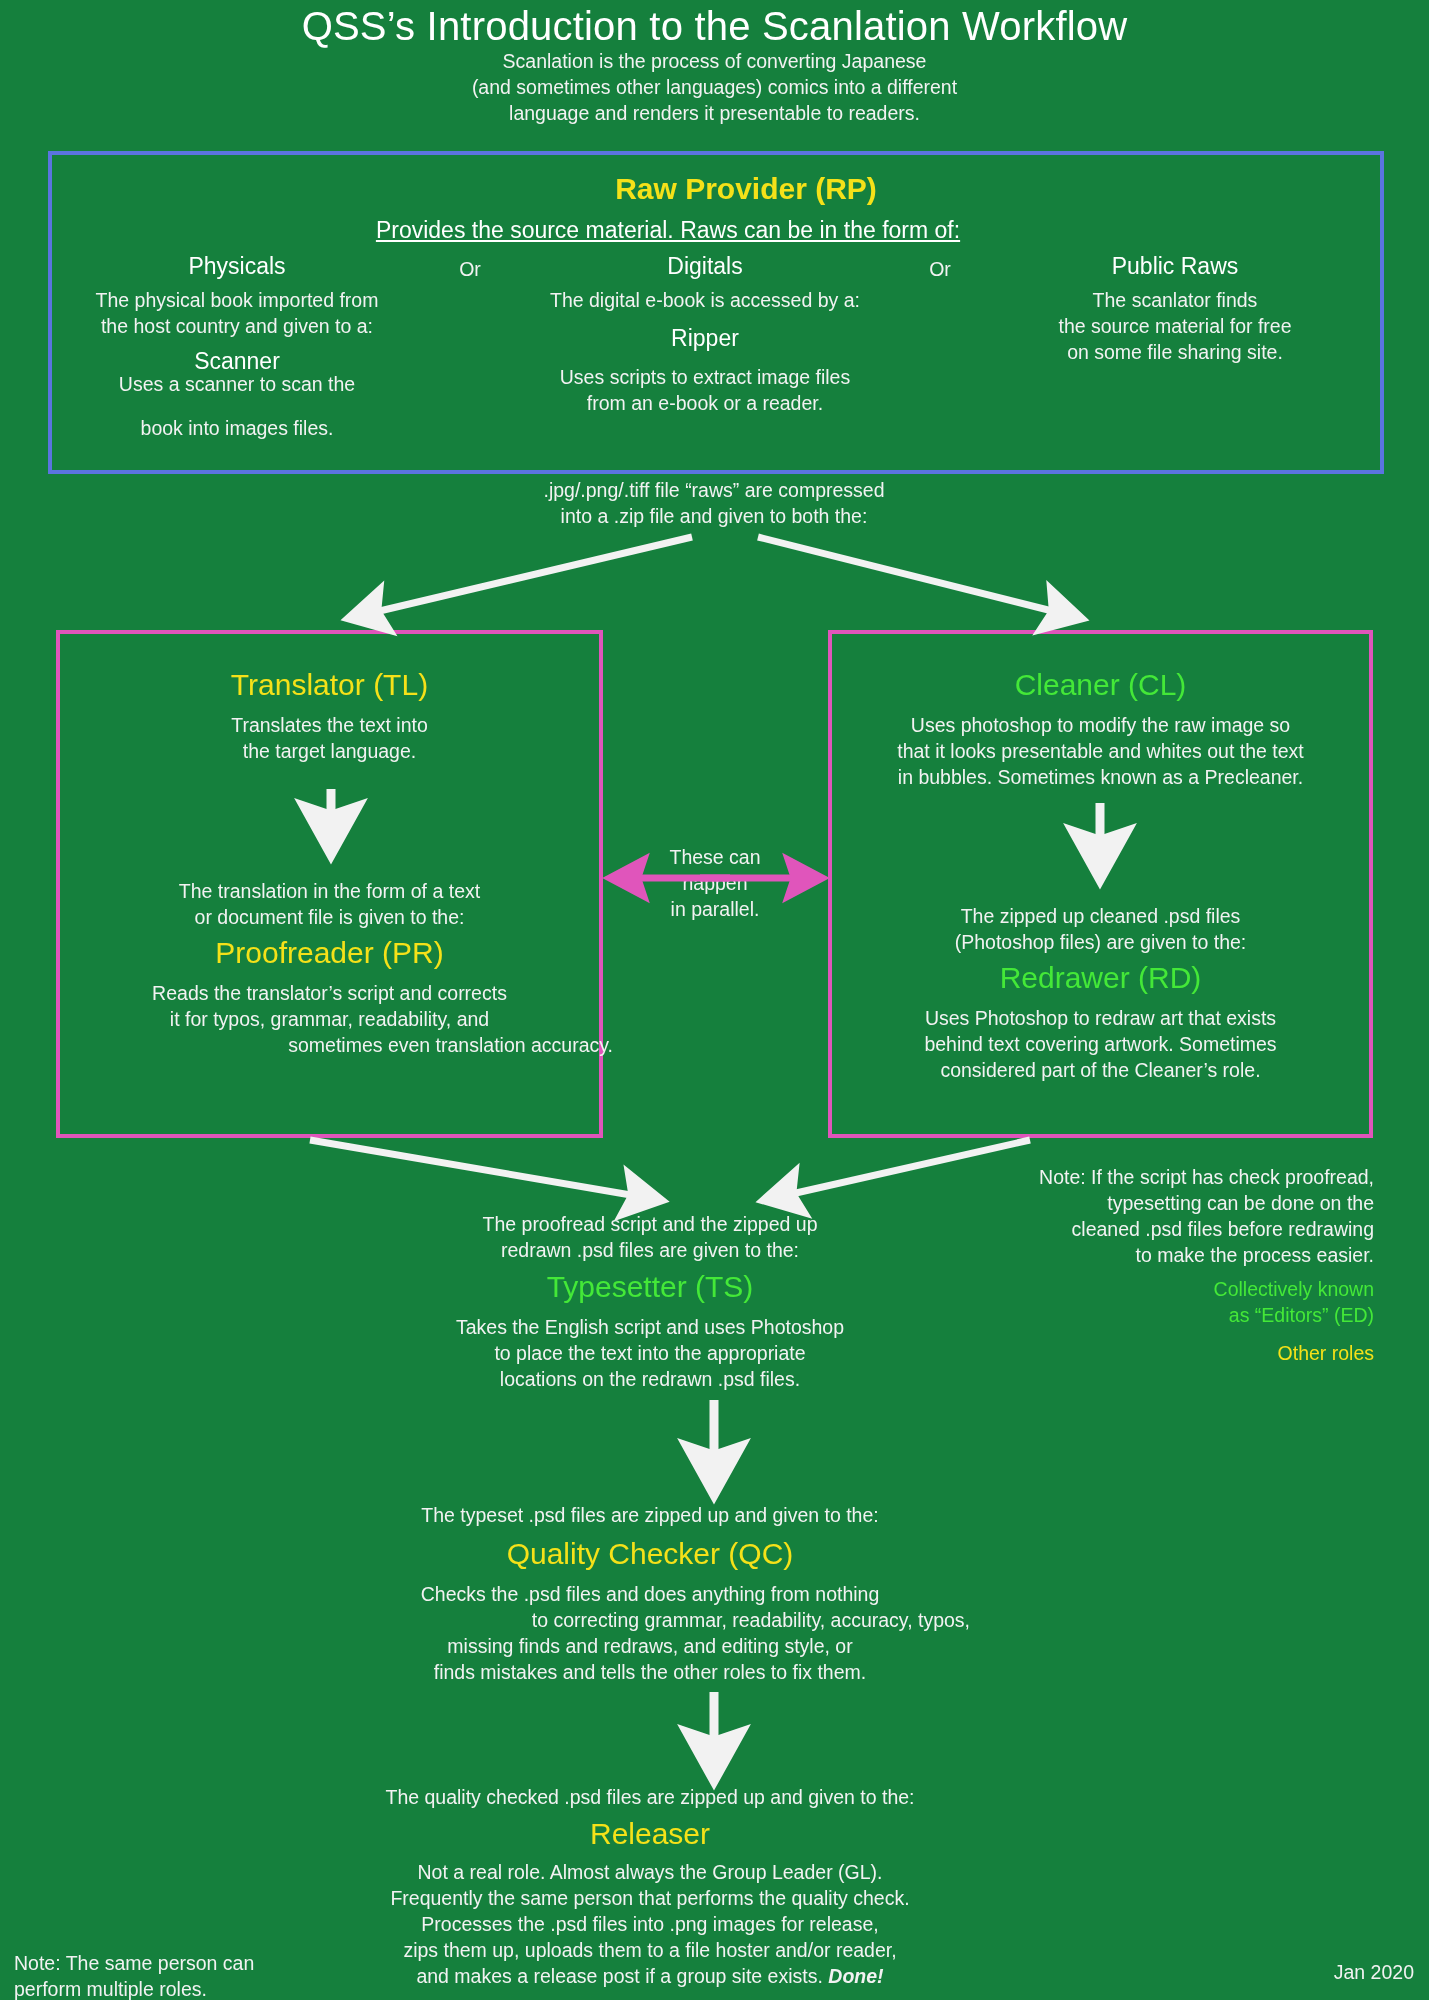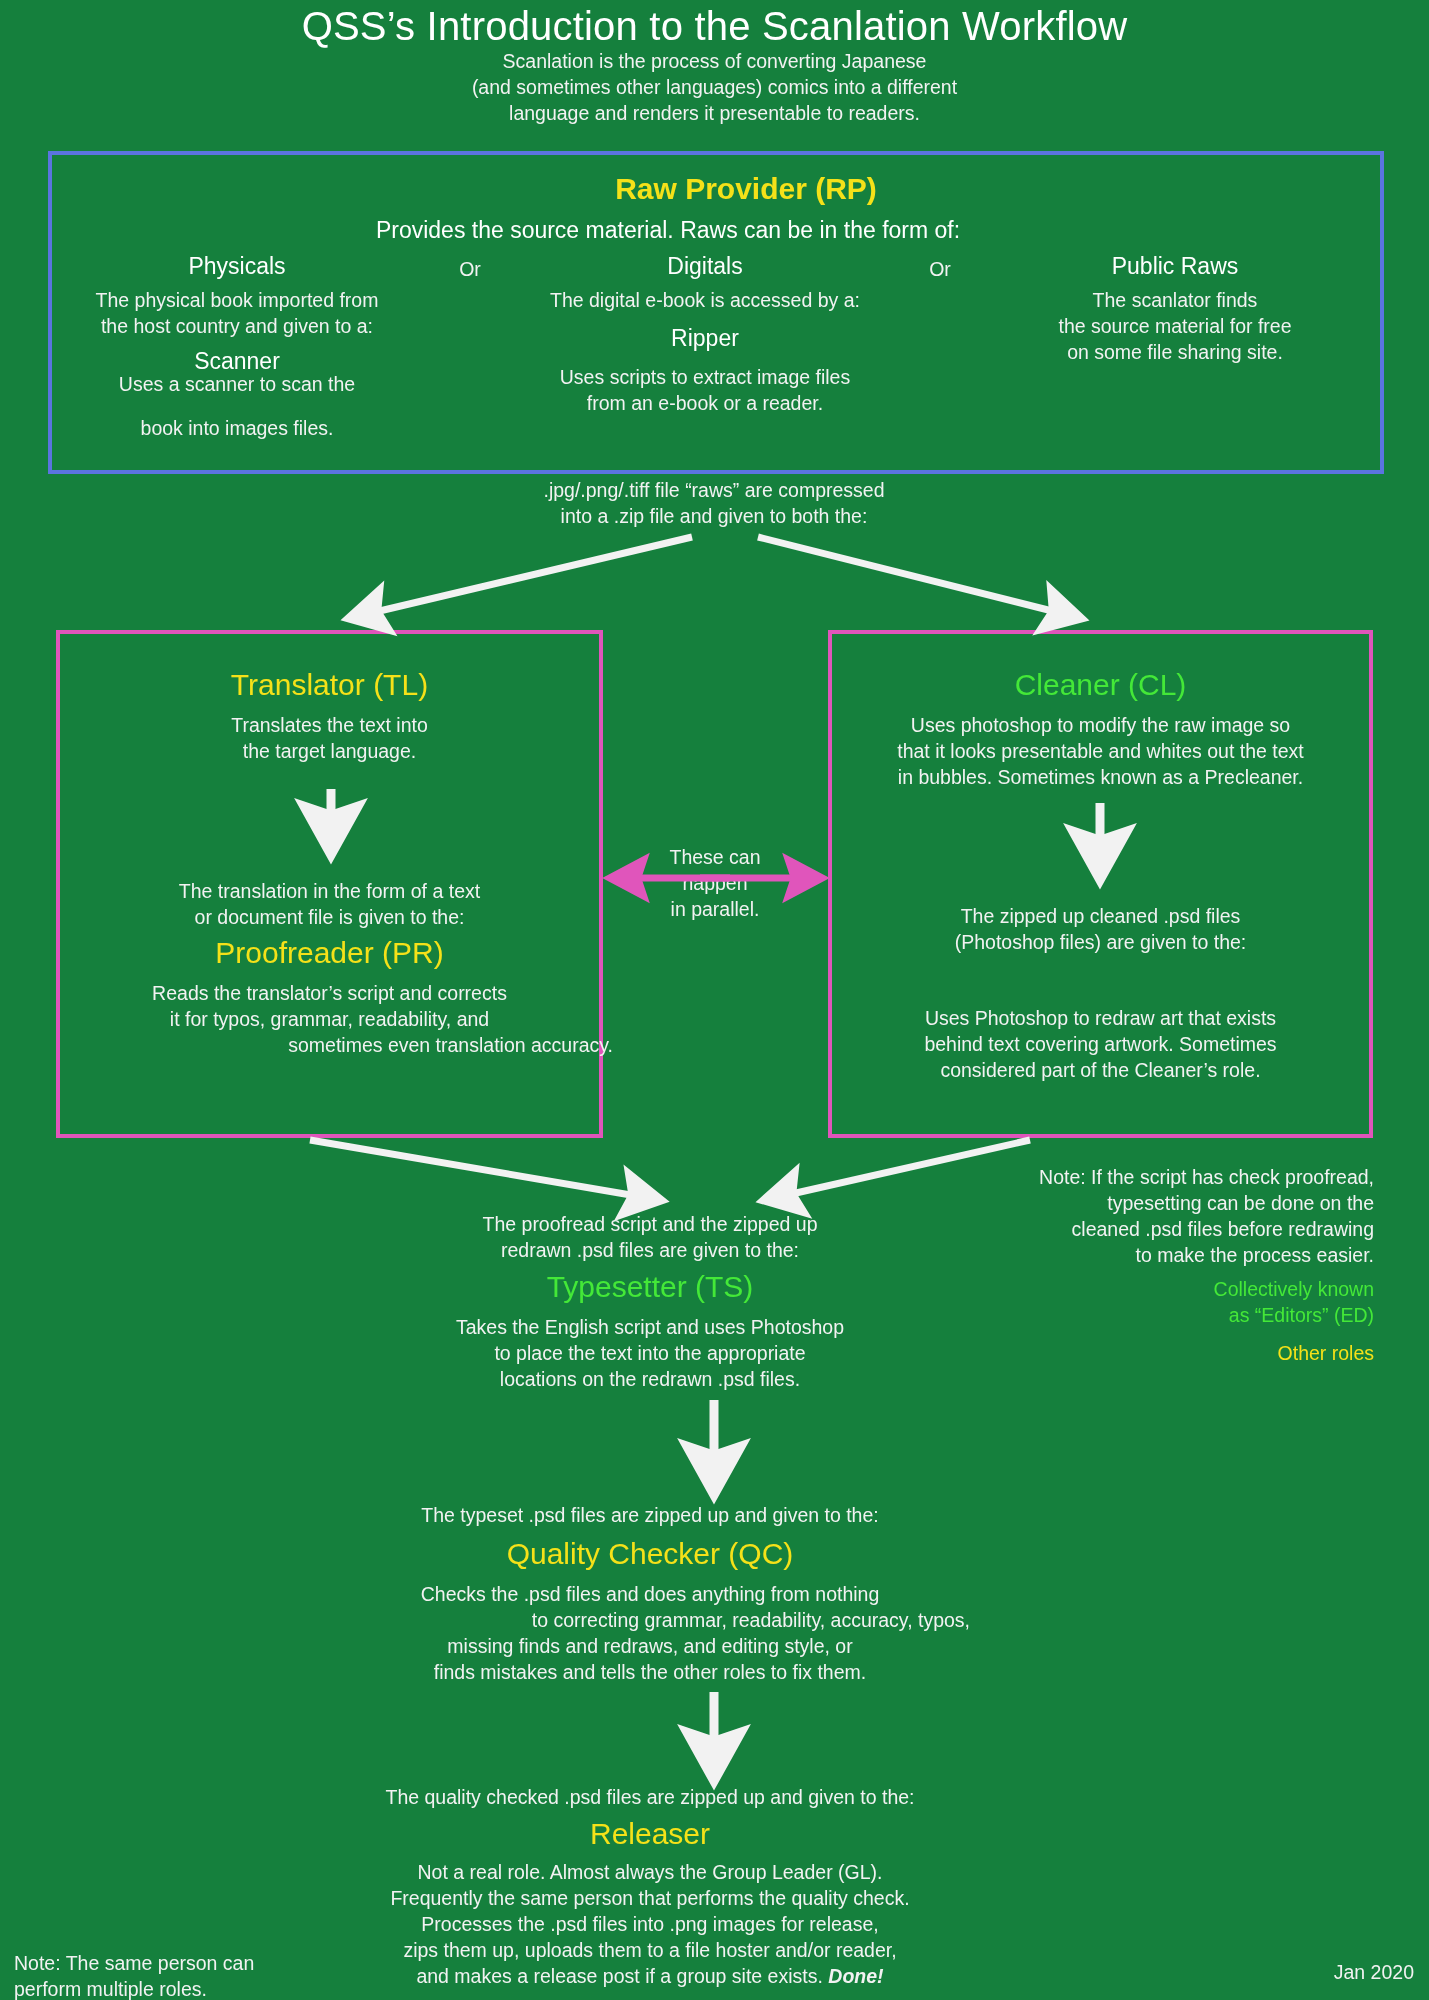--- a/index.html
+++ b/index.html
@@ -80,21 +80,21 @@
 
   <div class="abs ctr title" style="left:0; top:4px; width:1429px;">QSS’s Introduction to the Scanlation Workflow</div>
 
   <div class="abs ctr subtitle" style="left:0; top:49px; width:1429px;">Scanlation is the process of converting Japanese</div>
   <div class="abs ctr subtitle" style="left:0; top:75px; width:1429px;">(and sometimes other languages) comics into a different</div>
   <div class="abs ctr subtitle" style="left:0; top:101px; width:1429px;">language and renders it presentable to readers.</div>
 
   <div class="abs box box-blue" style="left:48px; top:151px; width:1336px; height:323px;"></div>
 
   <div class="abs ctr role-title role-yellow" style="left:48px; top:172px; width:1396px;font-weight:bold;">Raw Provider (RP)</div>
-  <div class="abs ctr subhead" style="left:48px; top:216px; width:1240px;">Provides the source material. Raws can be in the form of:</div>
+  <div class="abs ctr subhead" style="left:48px; top:216px; width:1240px;text-decoration:underline;">Provides the source material. Raws can be in the form of:</div>
 
   <div class="abs ctr subhead" style="left:72px; top:252px; width:330px;">Physicals</div>
   <div class="abs ctr body-txt" style="left:62px; top:288px; width:350px;">The physical book imported from</div>
   <div class="abs ctr body-txt" style="left:62px; top:314px; width:350px;">the host country and given to a:</div>
   <div class="abs ctr subhead" style="left:72px; top:347px; width:330px;">Scanner</div>
   <div class="abs ctr body-txt" style="left:62px; top:372px; width:350px;">Uses a scanner to scan the</div>
   <div class="abs ctr body-txt" style="left:62px; top:416px; width:350px;">book into images files.</div>
 
   <div class="abs ctr body-txt" style="left:440px; top:257px; width:60px;">Or</div>
 
@@ -135,20 +135,21 @@
   <div class="abs box box-pink" style="left:828px; top:630px; width:545px; height:508px;"></div>
 
   <div class="abs ctr role-title role-green" style="left:828px; top:668px; width:545px;">Cleaner (CL)</div>
   <div class="abs ctr body-txt" style="left:826px; top:713px; width:549px;">Uses photoshop to modify the raw image so</div>
   <div class="abs ctr body-txt" style="left:826px; top:739px; width:549px;">that it looks presentable and whites out the text</div>
   <div class="abs ctr body-txt" style="left:826px; top:765px; width:549px;">in bubbles. Sometimes known as a Precleaner.</div>
 
   <div class="abs ctr body-txt" style="left:826px; top:904px; width:549px;">The zipped up cleaned .psd files</div>
   <div class="abs ctr body-txt" style="left:826px; top:930px; width:549px;">(Photoshop files) are given to the:</div>
 
+  <div class="abs ctr role-title role-green" style="left:828px; top:961px; width:545px;">Redrawer (RD)</div>
   <div class="abs ctr body-txt" style="left:826px; top:1006px; width:549px;">Uses Photoshop to redraw art that exists</div>
   <div class="abs ctr body-txt" style="left:826px; top:1032px; width:549px;">behind text covering artwork. Sometimes</div>
   <div class="abs ctr body-txt" style="left:826px; top:1058px; width:549px;">considered part of the Cleaner’s role.</div>
 
   <div class="abs ctr body-txt" style="left:400px; top:1212px; width:500px;">The proofread script and the zipped up</div>
   <div class="abs ctr body-txt" style="left:400px; top:1238px; width:500px;">redrawn .psd files are given to the:</div>
   <div class="abs ctr role-title role-green" style="left:400px; top:1270px; width:500px;">Typesetter (TS)</div>
   <div class="abs ctr body-txt" style="left:390px; top:1315px; width:520px;">Takes the English script and uses Photoshop</div>
   <div class="abs ctr body-txt" style="left:390px; top:1341px; width:520px;">to place the text into the appropriate</div>
   <div class="abs ctr body-txt" style="left:390px; top:1367px; width:520px;">locations on the redrawn .psd files.</div>

